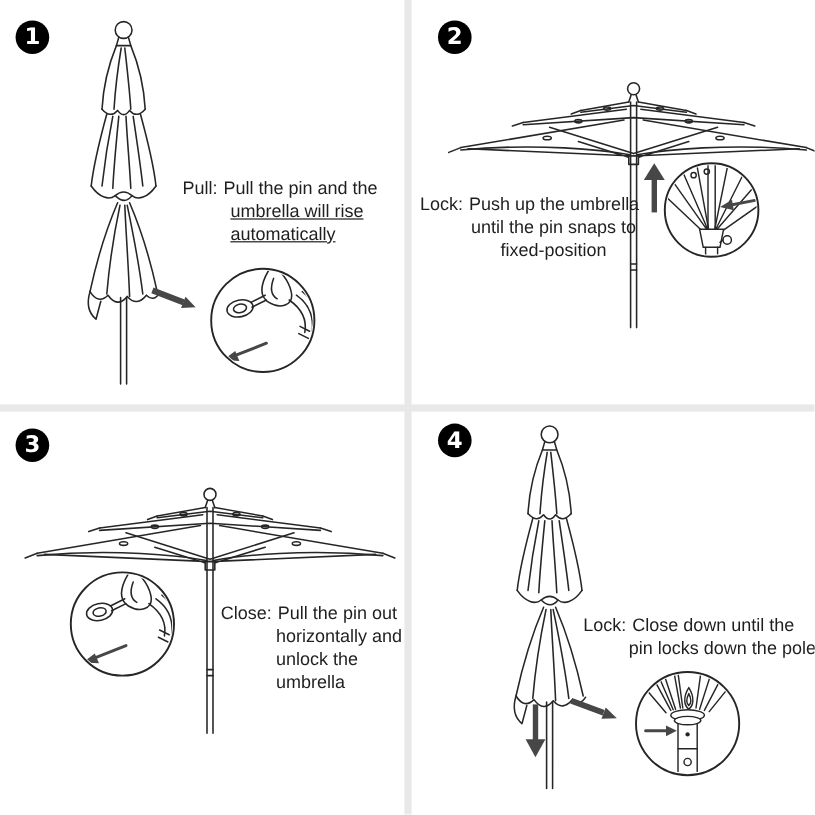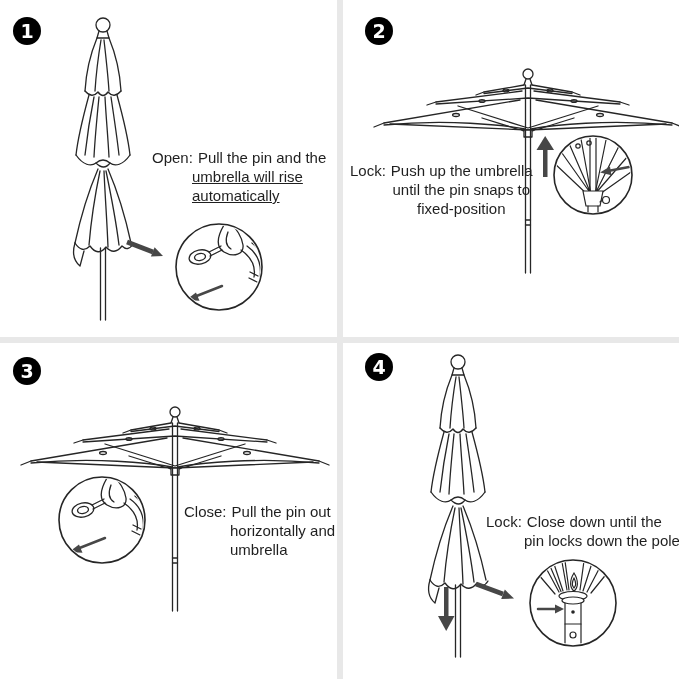--- a/index.html
+++ b/index.html
@@ -110,21 +110,21 @@
         <ellipse cx="200" cy="257" rx="11" ry="7" transform="rotate(-12 200 257)"></ellipse>
         <ellipse cx="200" cy="257" rx="5.5" ry="3.5" transform="rotate(-12 200 257)"></ellipse>
         <path d="M 209,252 L 221,246 M 210,256 L 222,250"></path>
         <g>
           <path d="M 222,286 L 194,297" stroke="#474747" stroke-width="2.5"></path>
           <polygon points="186,300 196,292.6 199.5,300.8" fill="#474747" stroke="none"></polygon>
         </g>
       </g>
     </svg>
     <div class="note">
-      <div class="ln"><span class="lbl">Open:</span><span>Pull the pin and the</span></div>
+      <div class="ln"><span class="lbl">Pull:</span><span>Pull the pin and the</span></div>
       <div class="ln cont">umbrella will rise</div>
       <div class="ln cont">automatically</div>
     </div>
   </section>
 
   <section class="panel" id="panel-2">
     <div class="badge">2</div>
     <svg class="art" width="339" height="339" viewBox="0 0 339 339">
       <defs>
           <clipPath id="clip-m2">
@@ -181,20 +181,21 @@
         <path d="M 92,165 L 104,159 M 93,169 L 105,163"></path>
         <g>
           <path d="M 105,198 L 77,209" stroke="#474747" stroke-width="2.5"></path>
           <polygon points="69,212 79,204.6 82.5,212.8" fill="#474747" stroke="none"></polygon>
         </g>
       </g>
     </svg>
     <div class="note">
       <div class="ln"><span class="lbl">Close:</span><span>Pull the pin out</span></div>
       <div class="ln cont">horizontally and</div>
+      <div class="ln cont">unlock the</div>
       <div class="ln cont">umbrella</div>
     </div>
   </section>
 
   <section class="panel" id="panel-4">
     <div class="badge">4</div>
     <svg class="art" width="339" height="339" viewBox="0 0 339 339">
       <defs>
           <clipPath id="clip-m4">
             <circle cx="233" cy="263" r="41.5"></circle>

